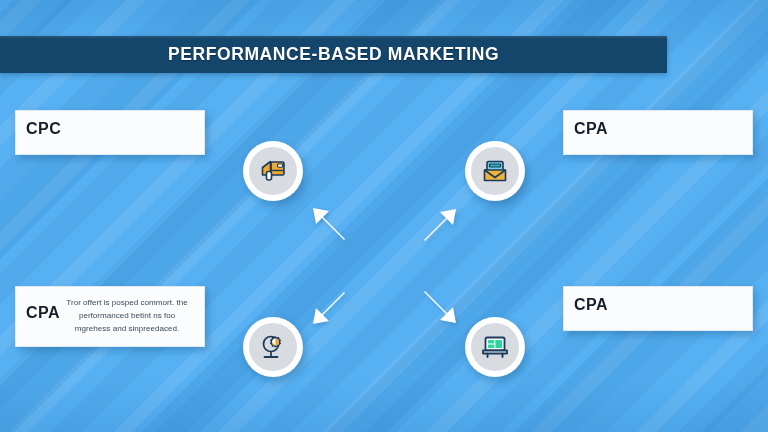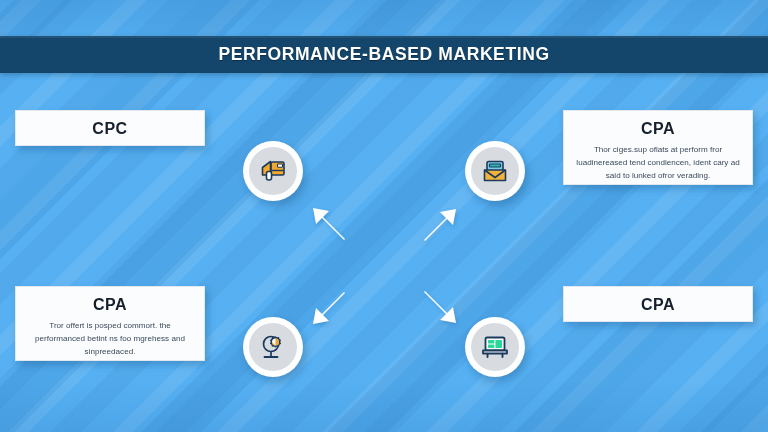--- a/index.html
+++ b/index.html
@@ -61,21 +61,21 @@
     background:
       linear-gradient(to bottom, rgba(30,110,180,0.18) 0%, rgba(30,110,180,0) 14%),
       linear-gradient(to top, rgba(30,110,180,0.16) 0%, rgba(30,110,180,0) 12%);
   }
 
   
   .title-banner {
     position: absolute;
     left: 0;
     top: 36px;
-    width: 768px;
+    width: 667px;
     height: 37px;
     background: #14456b;
     display: flex;
     align-items: center;
     justify-content: center;
     box-shadow: 0 2px 5px rgba(10,45,75,0.30);
   }
   .title-banner .edge-top {
     position: absolute; left: 0; top: 0; width: 100%; height: 2px;
     background: rgba(255,255,255,0.07);
@@ -89,23 +89,23 @@
     white-space: nowrap;
     text-shadow: 0 1px 1px rgba(0,0,0,0.35);
   }
 
   
   .card {
     position: absolute;
     background: #fbfcfd;
     border: 1px solid #e3e8ee;
     box-shadow: 3px 4px 7px rgba(16,70,115,0.28);
-    padding: 9px 10px 2px;
-    display: flex;
-    flex-direction: column;
+    padding: 9px 10px 11px;
+    display: flex;
+    flex-direction: row;
     align-items: center;
   }
 
   .card-title {
     font-size: 16px;
     font-weight: bold;
     color: #16202c;
     letter-spacing: 0.5px;
     margin-bottom: 5px;
     text-align: center;
@@ -176,21 +176,20 @@
     <div class="edge-top"></div>
     <div class="title-text">PERFORMANCE-BASED MARKETING</div>
   </div>
 
   <div class="card" id="card-tl">
     <div class="card-title">CPC</div>
   </div>
 
   <div class="card" id="card-tr">
     <div class="card-title">CPA</div>
-    <div class="card-body">Thor ciges.sup oflats at perform fror luadinereased tend condiencen, ident cary ad said to lunked ofror verading.</div>
   </div>
 
   <div class="card" id="card-bl">
     <div class="card-title">CPA</div>
     <div class="card-body">Tror offert is posped commort. the performanced betint ns foo mgrehess and sinpreedaced.</div>
   </div>
 
   <div class="card" id="card-br">
     <div class="card-title">CPA</div>
   </div>

